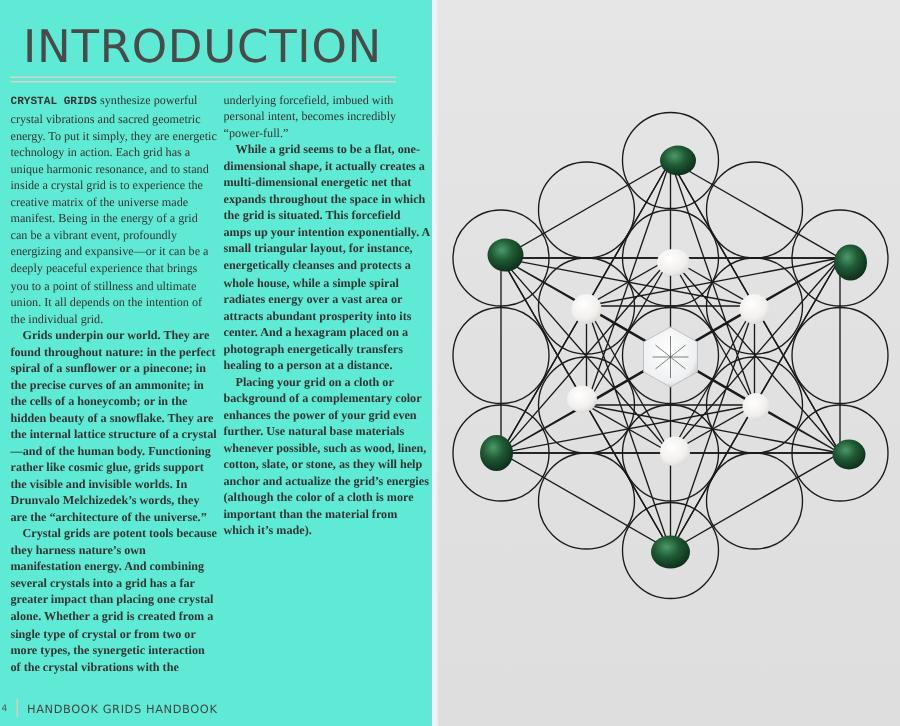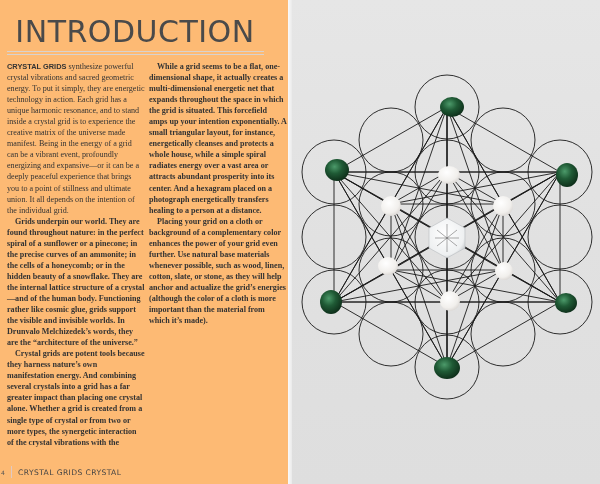--- a/index.html
+++ b/index.html
@@ -1,27 +1,27 @@
 <!DOCTYPE html>
 <html><head>
 <meta charset="utf-8">
 <style>
   html,body{margin:0;padding:0;}
   body{width:600px;height:484px;overflow:hidden;background:#fff;position:relative;font-family:"Liberation Serif",serif;}
-  .page-left{position:absolute;left:0;top:0;width:292px;height:484px;background:#fdba74;}
+  .page-left{position:absolute;left:0;top:0;width:292px;height:484px;background:#5eead4;}
   .title{position:absolute;left:0;top:14px;width:270px;text-align:center;font-family:"DejaVu Sans",sans-serif;font-size:30px;letter-spacing:0.5px;color:#4a4a4a;font-weight:normal;margin:0;}
   .rule{position:absolute;left:7px;width:257px;height:1px;background:#d8d2cf;}
   .rule.r1{top:51px;}
   .rule.r2{top:54px;}
   .col{position:absolute;top:61px;width:138px;font-size:8.1px;line-height:11.05px;color:#333;}
   .col.c1{left:7px;}
   .col.c2{left:149px;}
   .col p{margin:0;text-indent:0;}
   .col p.ind{text-indent:8px;font-weight:bold;}
-  .lead{font-family:Liberation Sans, sans-serif;font-weight:bold;font-size:7.4px;color:#333;}
+  .lead{font-family:Liberation Mono, monospace;font-weight:bold;font-size:7.4px;color:#333;}
   .footer{position:absolute;left:0;top:466px;height:12px;display:flex;align-items:center;}
   .folio{font-family:"DejaVu Sans",sans-serif;font-size:6px;color:#555;width:6px;margin-left:1px;}
   .footer-bar{width:1px;height:12px;background:#e0c9c4;margin-left:4px;}
   .footer-text{font-family:"DejaVu Sans",sans-serif;font-size:7.6px;letter-spacing:0.4px;color:#444;margin-left:6px;}
   .page-right{position:absolute;left:292px;top:0;width:308px;height:484px;background:linear-gradient(180deg,#e6e6e6 0%,#e1e1e1 50%,#dedede 100%);}
   .gutter{position:absolute;left:288px;top:0;width:4px;height:484px;background:linear-gradient(90deg,#fafafa,#eaeaea);}
   svg.grid{position:absolute;left:0;top:0;}
 </style>
 </head>
 <body>
@@ -31,28 +31,29 @@
   <div class="rule r1"></div>
   <div class="rule r2"></div>
 
   <div class="col c1">
     <p><span class="lead">CRYSTAL GRIDS</span><span> synthesize powerful crystal vibrations and sacred geometric energy. To put it simply, they are energetic technology in action. Each grid has a unique harmonic resonance, and to stand inside a crystal grid is to experience the creative matrix of the universe made manifest. Being in the energy of a grid can be a vibrant event, profoundly energizing and expansive—or it can be a deeply peaceful experience that brings you to a point of stillness and ultimate union. It all depends on the intention of the individual grid.</span></p>
     <p class="ind">Grids underpin our world. They are found throughout nature: in the perfect spiral of a sunflower or a pinecone; in the precise curves of an ammonite; in the cells of a honeycomb; or in the hidden beauty of a snowflake. They are the internal lattice structure of a crystal—and of the human body. Functioning rather like cosmic glue, grids support the visible and invisible worlds. In Drunvalo Melchizedek’s words, they are the “architecture of the universe.”</p>
     <p class="ind">Crystal grids are potent tools because they harness nature’s own manifestation energy. And combining several crystals into a grid has a far greater impact than placing one crystal alone. Whether a grid is created from a single type of crystal or from two or more types, the synergetic interaction of the crystal vibrations with the</p>
   </div>
 
   <div class="col c2">
+    <p>underlying forcefield, imbued with personal intent, becomes incredibly “power-full.”</p>
     <p class="ind">While a grid seems to be a flat, one-dimensional shape, it actually creates a multi-dimensional energetic net that expands throughout the space in which the grid is situated. This forcefield amps up your intention exponentially. A small triangular layout, for instance, energetically cleanses and protects a whole house, while a simple spiral radiates energy over a vast area or attracts abundant prosperity into its center. And a hexagram placed on a photograph energetically transfers healing to a person at a distance.</p>
     <p class="ind">Placing your grid on a cloth or background of a complementary color enhances the power of your grid even further. Use natural base materials whenever possible, such as wood, linen, cotton, slate, or stone, as they will help anchor and actualize the grid’s energies (although the color of a cloth is more important than the material from which it’s made).</p>
   </div>
 
   <div class="footer">
     <span class="folio">4</span>
     <span class="footer-bar"></span>
-    <span class="footer-text">CRYSTAL GRIDS CRYSTAL</span>
+    <span class="footer-text">HANDBOOK GRIDS HANDBOOK</span>
   </div>
 </div>
 
 <div class="gutter"></div>
 
 <div class="page-right">
   <svg class="grid" width="308" height="484" viewBox="292 0 308 484">
     <defs>
       <radialGradient id="gs" cx="40%" cy="35%" r="70%">
         <stop offset="0%" stop-color="#4c9a6a"></stop>

